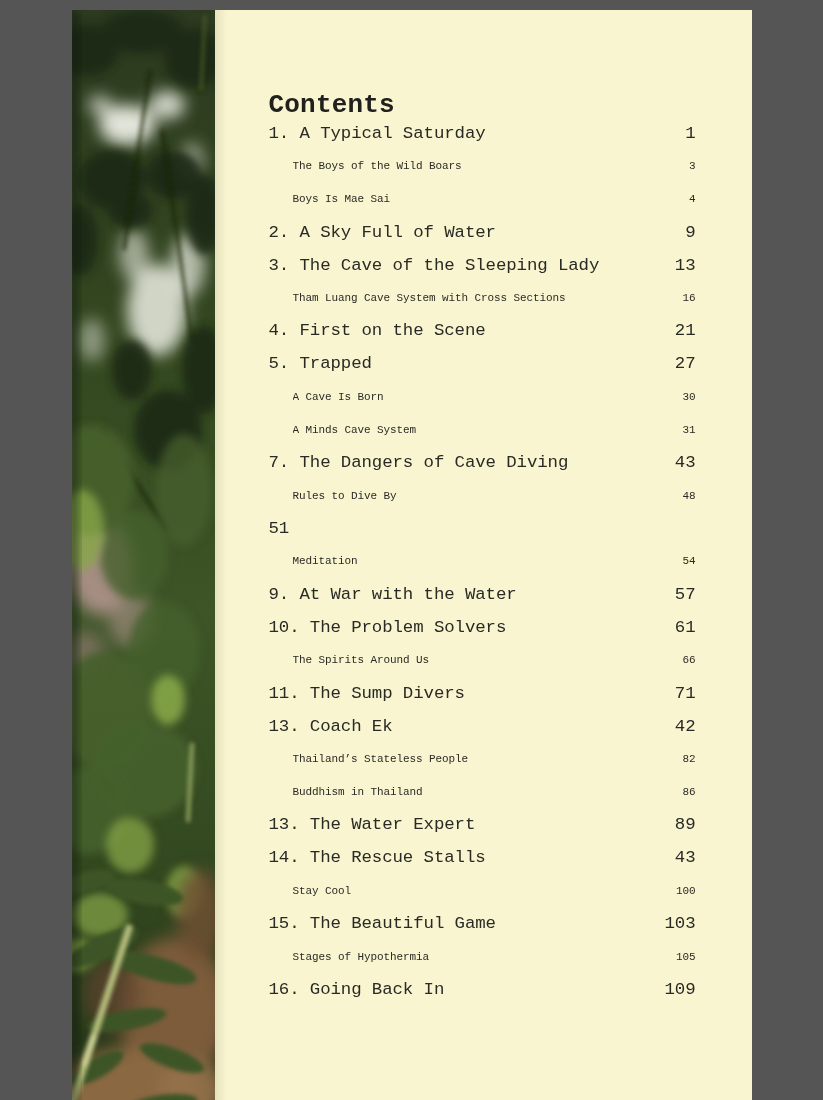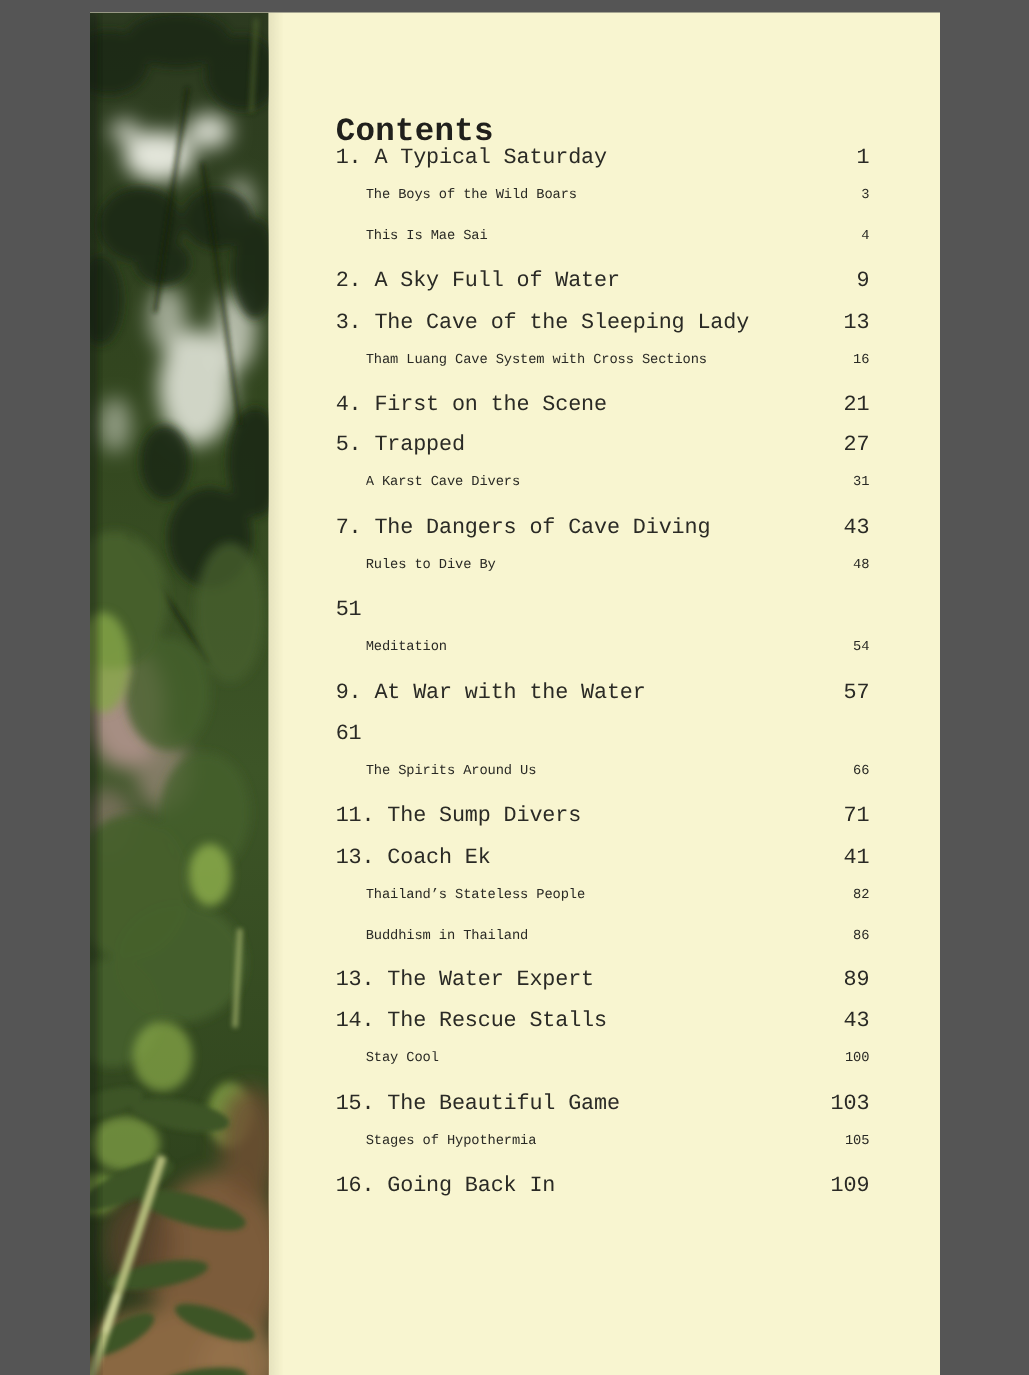--- a/index.html
+++ b/index.html
@@ -29,21 +29,21 @@
   .page-title{
     position:absolute;left:197px;top:63px;
     font-size:26px;font-weight:600;letter-spacing:0.2px;
     color:var(--title-color);
   }
   .toc-list{
     position:absolute;left:197px;top:107px;width:427px;
   }
   .toc-row{
     height:32.93px;
-    display:flex;justify-content:space-between;
+    display:flex;align-items:center;justify-content:space-between;
     font-size:17.4px;
     color:var(--text-color);
     letter-spacing:-0.1px;
     white-space:nowrap;
   }
   .toc-row.sub{padding-left:24px;font-size:11px;gap:47px;}
   .toc-label{flex:0 1 auto;overflow:hidden;}
   .toc-page{flex:0 0 auto;text-align:right;}
 </style>
 </head>
@@ -166,21 +166,21 @@
   <div class="toc-list">
       <div class="toc-row">
       <span class="toc-label">1. A Typical Saturday</span>
       <span class="toc-page">1</span>
     </div>
       <div class="toc-row sub">
       <span class="toc-label">The Boys of the Wild Boars</span>
       <span class="toc-page">3</span>
     </div>
       <div class="toc-row sub">
-      <span class="toc-label">This Is Mae Sai</span>
+      <span class="toc-label">Boys Is Mae Sai</span>
       <span class="toc-page">4</span>
     </div>
       <div class="toc-row">
       <span class="toc-label">2. A Sky Full of Water</span>
       <span class="toc-page">9</span>
     </div>
       <div class="toc-row">
       <span class="toc-label">3. The Cave of the Sleeping Lady</span>
       <span class="toc-page">13</span>
     </div>
@@ -190,21 +190,25 @@
     </div>
       <div class="toc-row">
       <span class="toc-label">4. First on the Scene</span>
       <span class="toc-page">21</span>
     </div>
       <div class="toc-row">
       <span class="toc-label">5. Trapped</span>
       <span class="toc-page">27</span>
     </div>
       <div class="toc-row sub">
-      <span class="toc-label">A Karst Cave Divers</span>
+      <span class="toc-label">A Cave Is Born</span>
+      <span class="toc-page">30</span>
+    </div>
+      <div class="toc-row sub">
+      <span class="toc-label">A Minds Cave System</span>
       <span class="toc-page">31</span>
     </div>
       <div class="toc-row">
       <span class="toc-label">7. The Dangers of Cave Diving</span>
       <span class="toc-page">43</span>
     </div>
       <div class="toc-row sub">
       <span class="toc-label">Rules to Dive By</span>
       <span class="toc-page">48</span>
     </div>
@@ -213,33 +217,34 @@
     </div>
       <div class="toc-row sub">
       <span class="toc-label">Meditation</span>
       <span class="toc-page">54</span>
     </div>
       <div class="toc-row">
       <span class="toc-label">9. At War with the Water</span>
       <span class="toc-page">57</span>
     </div>
       <div class="toc-row">
+      <span class="toc-label">10. The Problem Solvers</span>
       <span class="toc-page">61</span>
     </div>
       <div class="toc-row sub">
       <span class="toc-label">The Spirits Around Us</span>
       <span class="toc-page">66</span>
     </div>
       <div class="toc-row">
       <span class="toc-label">11. The Sump Divers</span>
       <span class="toc-page">71</span>
     </div>
       <div class="toc-row">
       <span class="toc-label">13. Coach Ek</span>
-      <span class="toc-page">41</span>
+      <span class="toc-page">42</span>
     </div>
       <div class="toc-row sub">
       <span class="toc-label">Thailand’s Stateless People</span>
       <span class="toc-page">82</span>
     </div>
       <div class="toc-row sub">
       <span class="toc-label">Buddhism in Thailand</span>
       <span class="toc-page">86</span>
     </div>
       <div class="toc-row">

